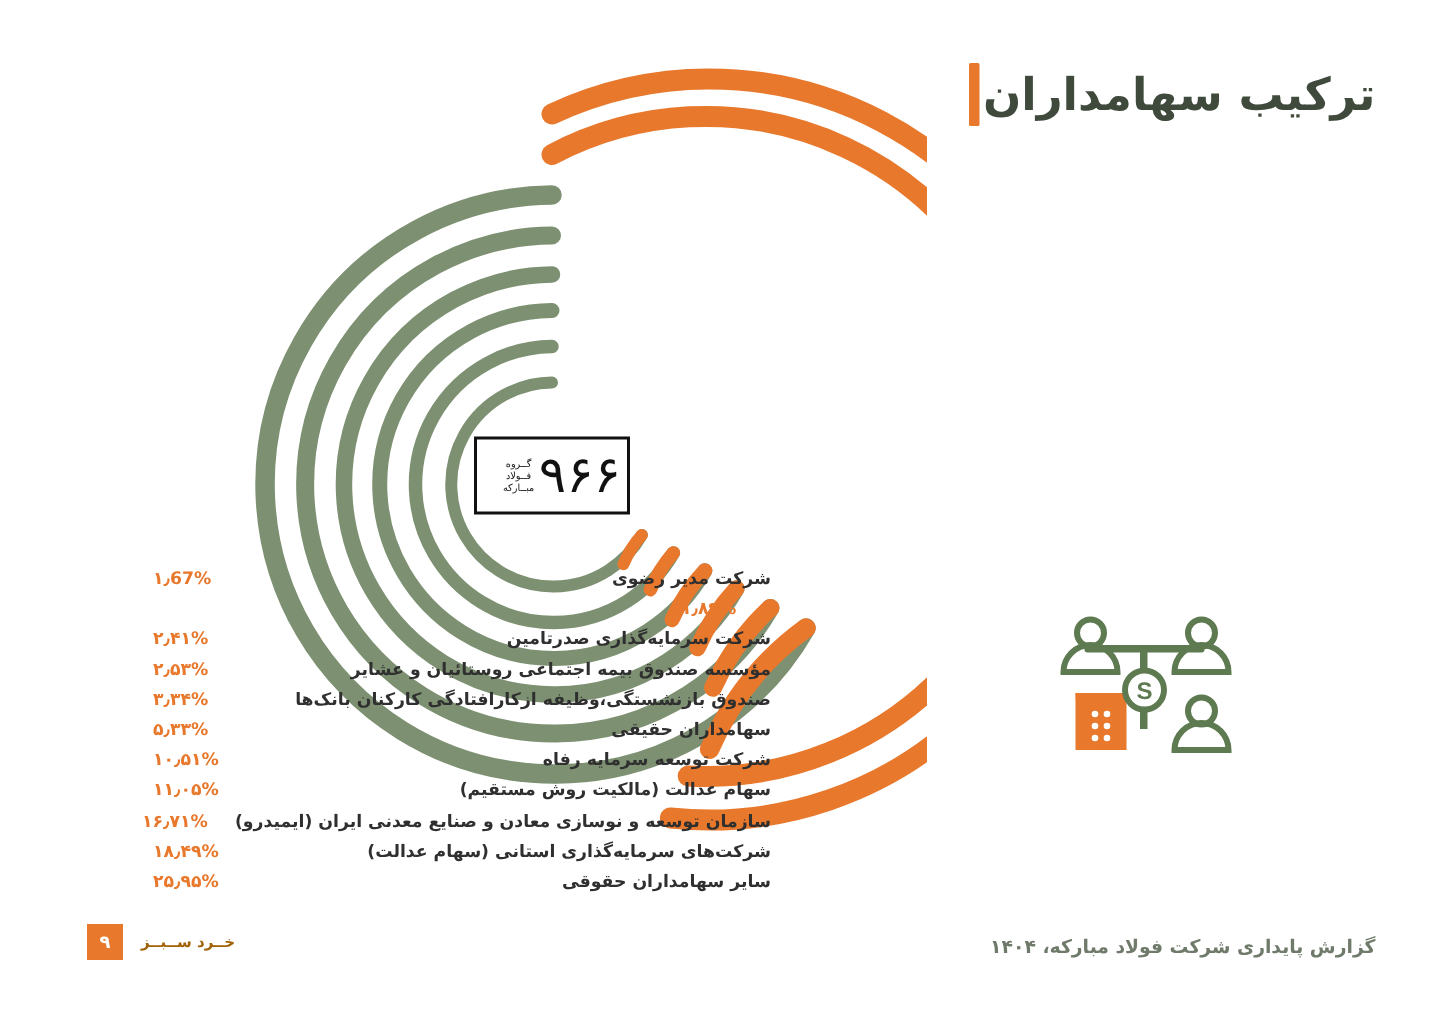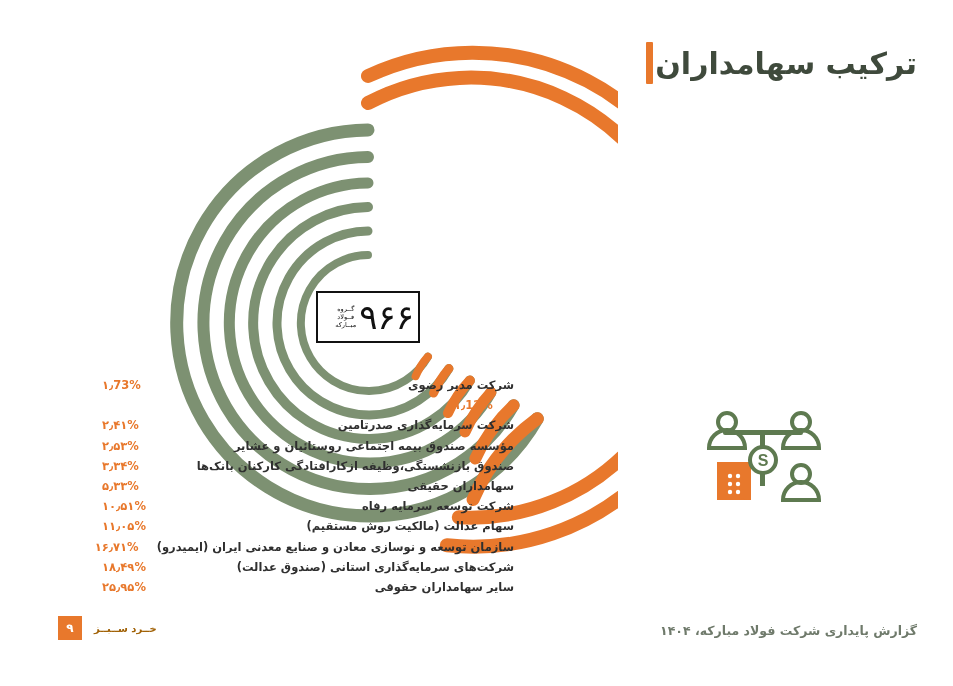--- a/index.html
+++ b/index.html
@@ -223,24 +223,24 @@
       <div class="logo-box">
         <div class="logo-num">۹۶۶</div>
         <div class="logo-words">گــروه<br>فــولاد<br>مبــارکه</div>
       </div>
     </div>
   </div>
 
   <div class="legend">
     <div class="legend-row">
       <div class="legend-label">شرکت مدیر رضوی</div>
-      <div class="legend-pct">۱٫73%</div>
-    </div>
-    <div class="legend-row">
-      <div class="legend-pct">۱٫12%</div>
+      <div class="legend-pct">۱٫67%</div>
+    </div>
+    <div class="legend-row">
+      <div class="legend-pct">۱٫۸۹%</div>
     </div>
     <div class="legend-row">
       <div class="legend-label">شرکت سرمایه‌گذاری صدرتامین</div>
       <div class="legend-pct">۲٫۴۱%</div>
     </div>
     <div class="legend-row">
       <div class="legend-label">مؤسسه صندوق بیمه اجتماعی روستائیان و عشایر</div>
       <div class="legend-pct">۲٫۵۳%</div>
     </div>
     <div class="legend-row">
@@ -257,21 +257,21 @@
     </div>
     <div class="legend-row">
       <div class="legend-label">سهام عدالت (مالکیت روش مستقیم)</div>
       <div class="legend-pct">۱۱٫۰۵%</div>
     </div>
     <div class="legend-row">
       <div class="legend-label">سازمان توسعه و نوسازی معادن و صنایع معدنی ایران (ایمیدرو)</div>
       <div class="legend-pct">۱۶٫۷۱%</div>
     </div>
     <div class="legend-row">
-      <div class="legend-label">شرکت‌های سرمایه‌گذاری استانی (صندوق عدالت)</div>
+      <div class="legend-label">شرکت‌های سرمایه‌گذاری استانی (سهام عدالت)</div>
       <div class="legend-pct">۱۸٫۴۹%</div>
     </div>
     <div class="legend-row">
       <div class="legend-label">سایر سهامداران حقوقی</div>
       <div class="legend-pct">۲۵٫۹۵%</div>
     </div>
   </div>
 
   <div class="people-icon">
     <svg width="135" height="120" viewBox="0 0 135 120">

